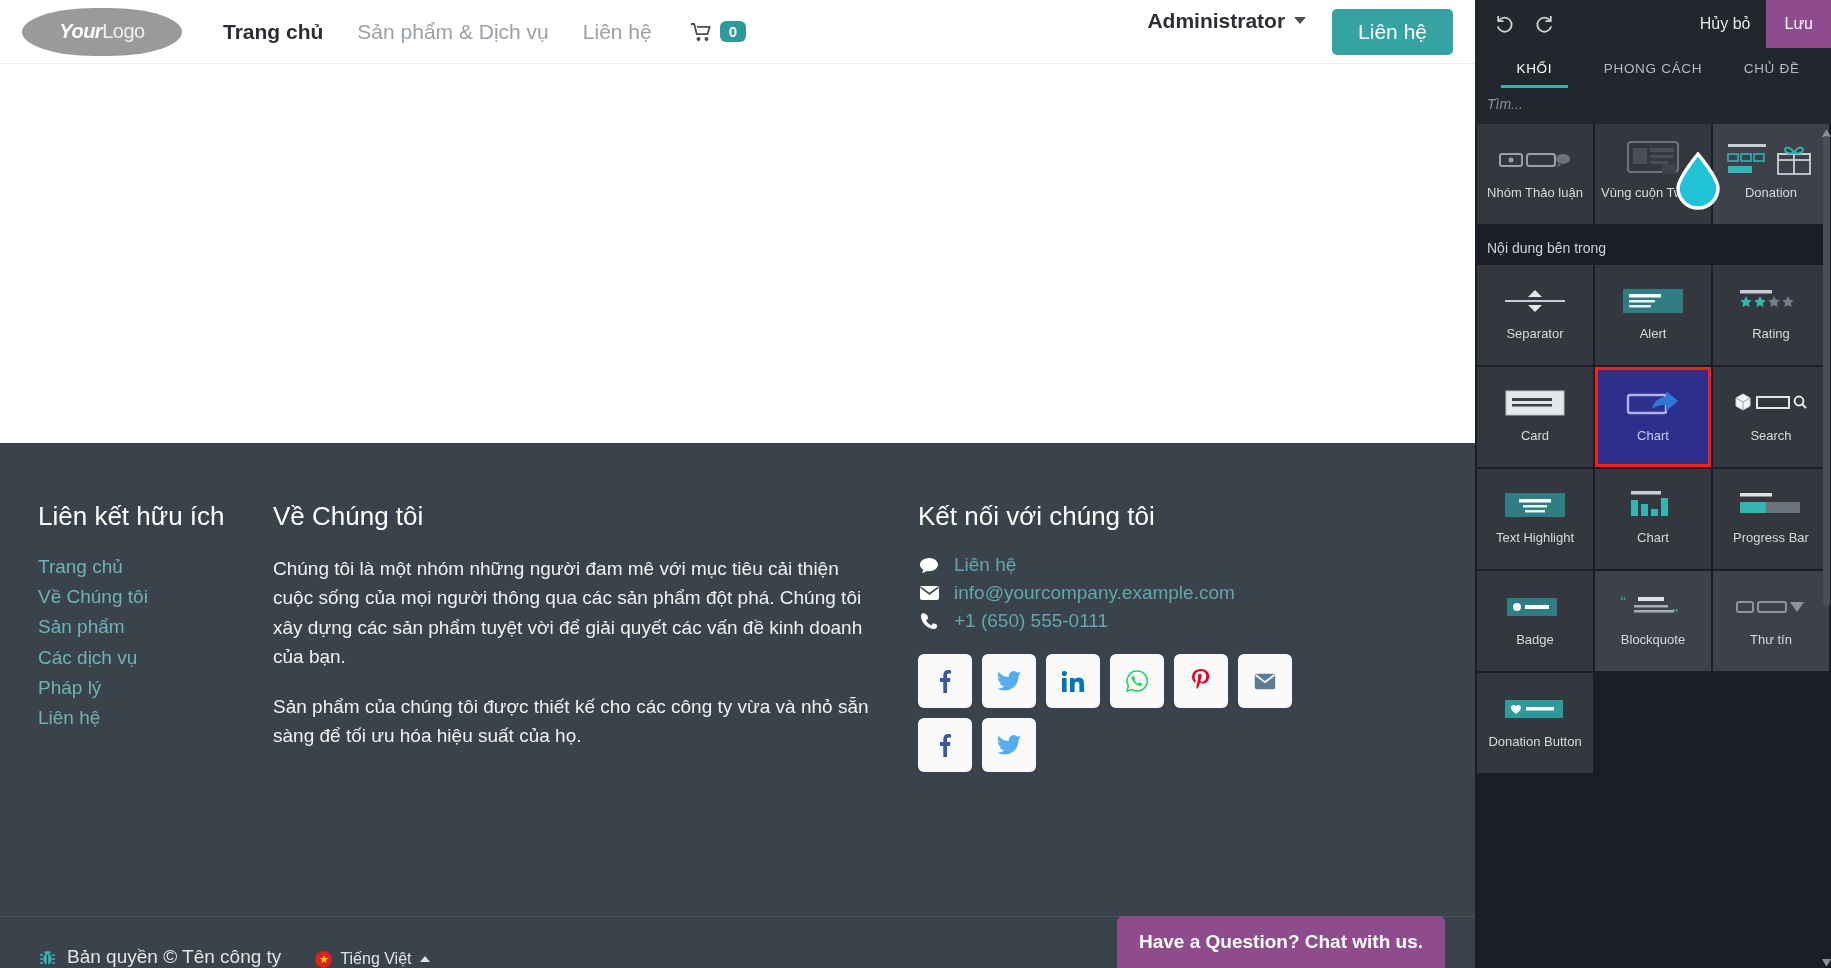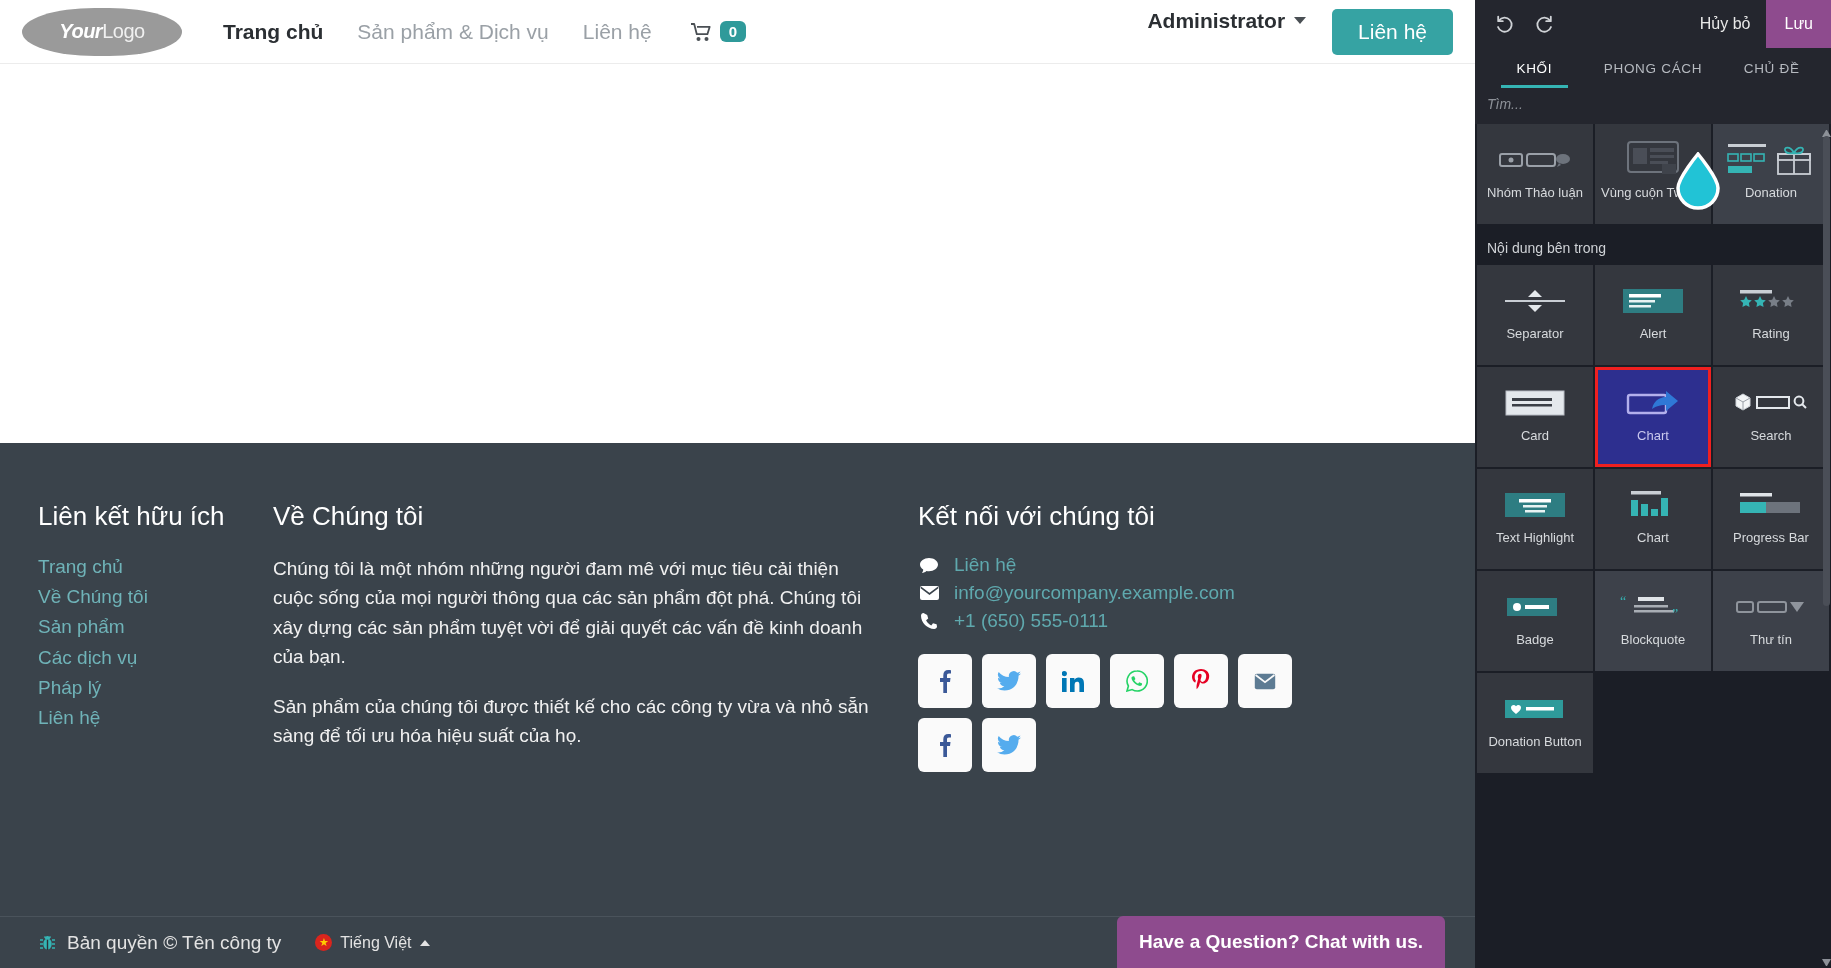--- a/index.html
+++ b/index.html
@@ -73,21 +73,21 @@
   .contact-row a { color: #5fa9ae; text-decoration: none; font-size: 19px; }
 
   .socials { display: flex; flex-wrap: wrap; gap: 10px; margin-top: 22px; width: 390px; }
   .soc {
     width: 54px; height: 54px; background: #fafafa; border-radius: 6px;
     display: flex; align-items: center; justify-content: center; cursor: pointer;
   }
 
   .bottombar {
     position: absolute; left: 0; right: 0; bottom: 0; height: 52px;
-    border-top: 1px solid #4a535b; display: flex; align-items: center; padding: 16px 38px;
+    border-top: 1px solid #4a535b; display: flex; align-items: flex-end; padding: 0 38px;
   }
   .copy { font-size: 19px; color: #e3e3e3; display: flex; align-items: center; gap: 10px; }
   .lang { margin-left: 34px; display: flex; align-items: center; gap: 8px; font-size: 16px; color: #e3e3e3; cursor: pointer; }
   .flag { width: 17px; height: 17px; border-radius: 50%; background: #da251d; display:flex;align-items:center;justify-content:center;color:#ffcd00;font-size:11px;line-height:1; }
   .caret-u { width: 0; height: 0; border-left: 5px solid transparent; border-right: 5px solid transparent; border-bottom: 6px solid #e3e3e3; }
 
   .chatwidget {
     position: absolute; right: 30px; bottom: 0; background: #8e4b8e; color: #fff;
     font-size: 19px; font-weight: 700; padding: 15px 22px; border-radius: 6px 6px 0 0;
     cursor: pointer; white-space: nowrap; margin-top: 29px;

